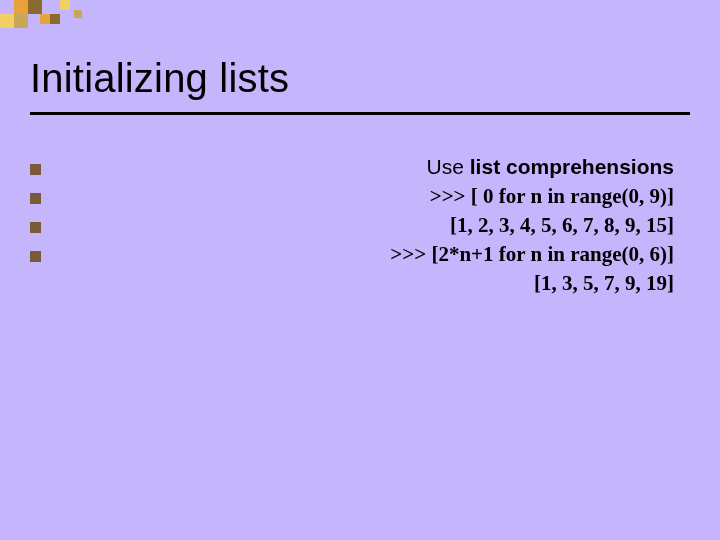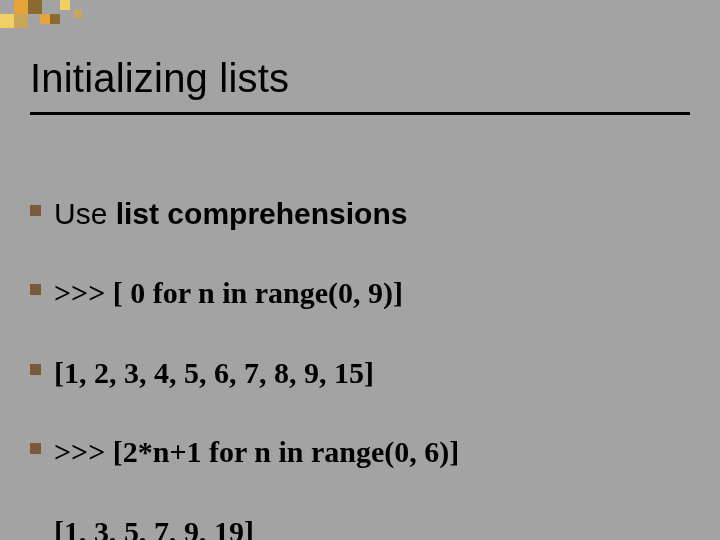--- a/index.html
+++ b/index.html
@@ -1,22 +1,23 @@
 <!DOCTYPE html>
 <html><head>
 <meta charset="utf-8">
 <style>
   * { margin: 0; padding: 0; box-sizing: border-box; }
   html, body { width: 720px; height: 540px; background: #fff; font-family: Arial, Helvetica, sans-serif; }
   .slide {
     position: relative;
     width: 720px;
     height: 540px;
-    background: #a3a3a3;
+    background: #c4b5fd;
     overflow: hidden;
+    text-align: right;
   }
   .deco {
     position: absolute;
     top: 0;
     left: 0;
     width: 720px;
     height: 30px;
   }
   .sq { position: absolute; }
   .title {
@@ -36,27 +37,26 @@
     height: 3px;
     background: #000;
   }
   .content {
     position: absolute;
     left: 54px;
     top: 154px;
     width: 620px;
   }
   .line {
-    font-size: 30px;
+    font-size: 21px;
     line-height: 1.28;
     margin-bottom: 2px;
     color: #000;
     font-family: Arial, sans-serif;
     white-space: nowrap;
-    margin-top: 41px;
   }
   .bullet-row {
     position: relative;
   }
   .bullet {
     position: absolute;
     left: -24px;
     top: 10px;
     width: 11px;
     height: 11px;

